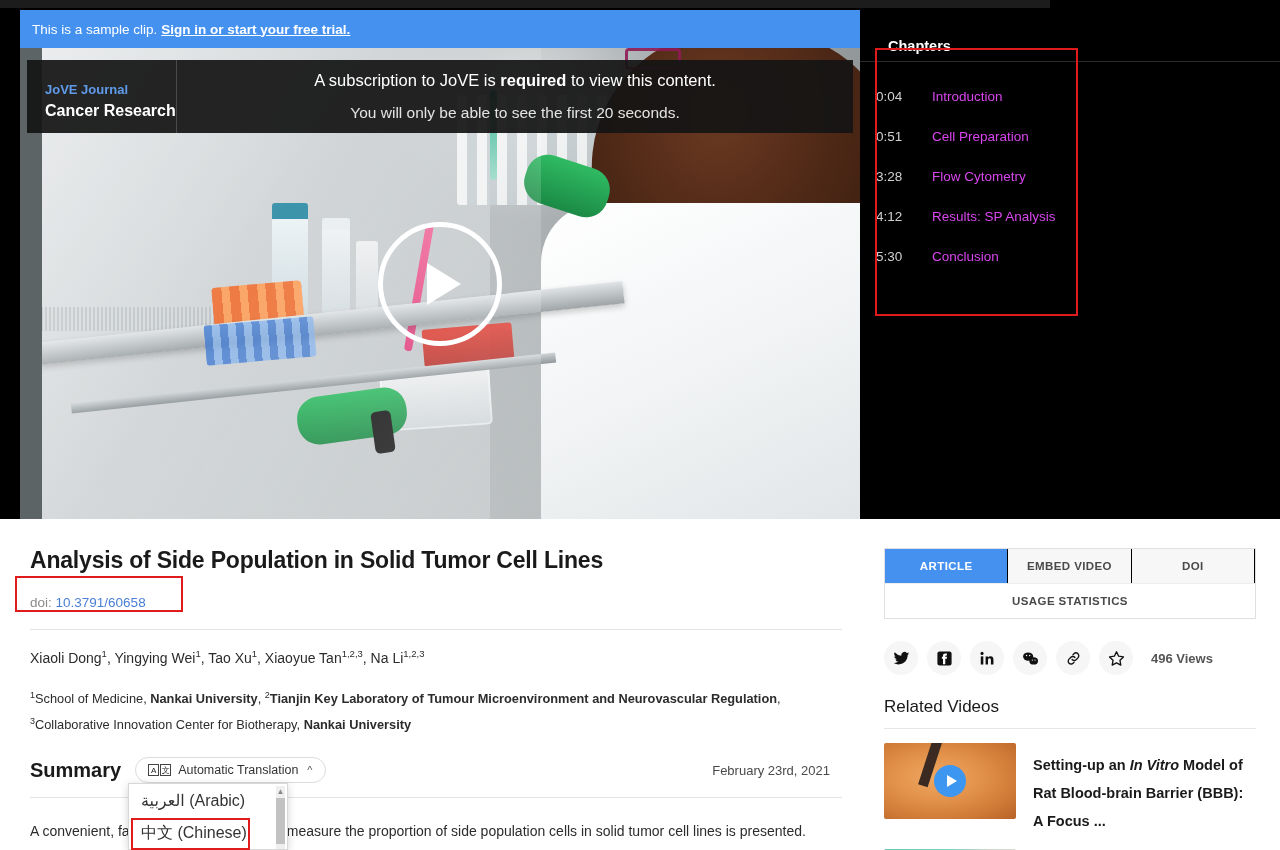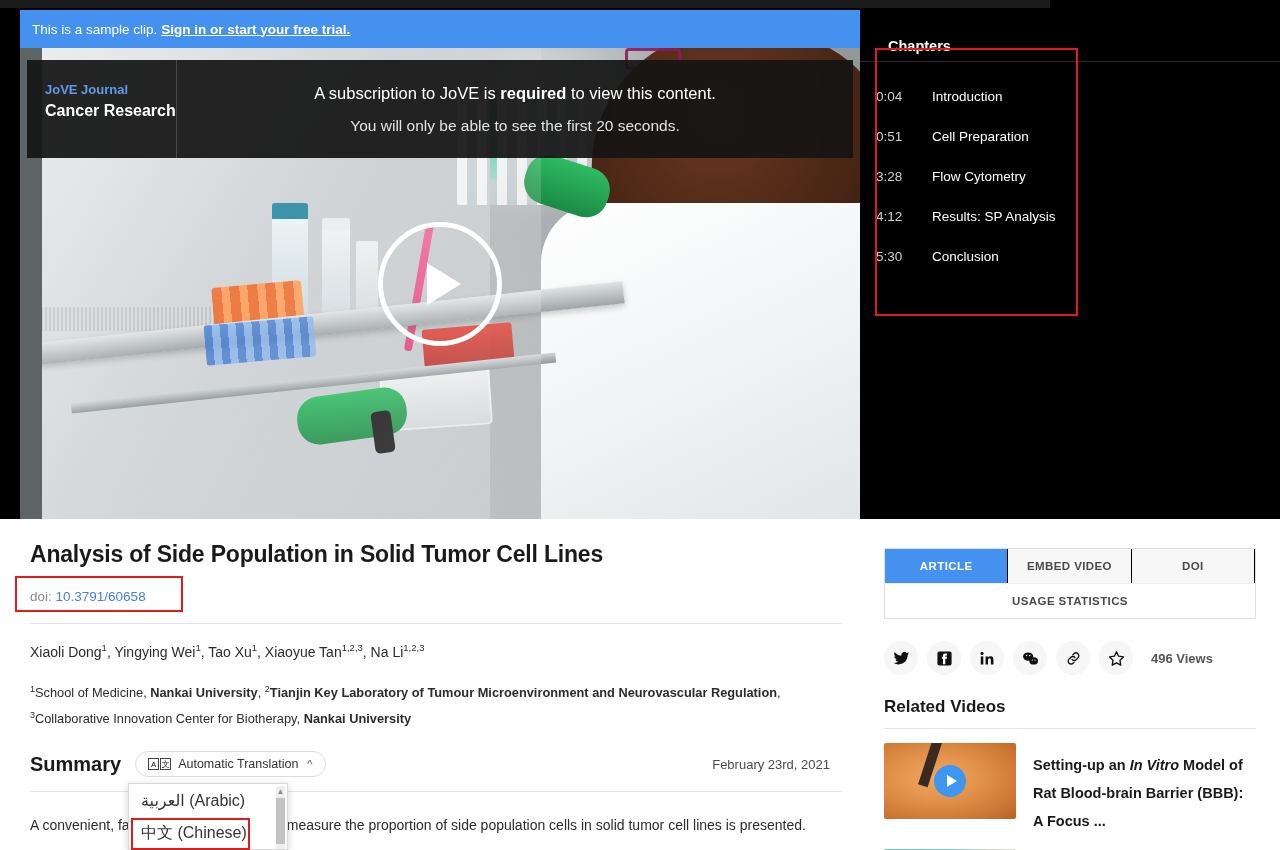--- a/index.html
+++ b/index.html
@@ -152,21 +152,21 @@
     background: linear-gradient(125deg, rgba(255,255,255,.35), rgba(255,255,255,.06) 45%, rgba(255,255,255,.25));
     pointer-events: none;
   }
   .dark-edge-left {
     position: absolute; left: 0; top: 0; width: 22px; height: 100%;
     background: #5d6466;
   }
 
   
   .video-notice {
-    position: absolute; left: 7px; top: 12px; width: 826px; height: 98px;
+    position: absolute; left: 7px; top: 12px; width: 826px; height: 73px;
     background: rgba(20,20,20,.93);
     display: flex; align-items: stretch;
   }
   .notice-left {
     width: 150px; padding: 22px 0 0 18px;
     border-right: 1px solid rgba(255,255,255,.18);
   }
   .notice-journal { color: #5f9bea; font-size: 13px; font-weight: bold; margin-bottom: 5px; }
   .notice-cat { color: #ffffff; font-size: 16px; font-weight: bold; }
   .notice-right {
@@ -207,38 +207,38 @@
   .chapters-list {
     position: absolute; left: 16px; top: 58px; width: 200px;
     padding-top: 10px;
   }
   .chapter-row {
     display: flex; align-items: center; height: 40px; cursor: pointer;
   }
   .chapter-time {
     width: 56px; color: #d0d0d0; font-size: 13.5px;
   }
-  .chapter-label { color: #ffffff; font-size: 13.5px; }
+  .chapter-label { color: #d946ef; font-size: 13.5px; }
 
   .hl-box {
     position: absolute; border: 2.5px solid #e01b1b; pointer-events: none;
   }
   .hl-chapters { left: 875px; top: 48px; width: 203px; height: 268px; }
   .hl-doi { left: 15px; top: 576px; width: 168px; height: 36px; }
   .hl-chinese { left: 131px; top: 818px; width: 119px; height: 32px; }
 
   
   .article-col {
     position: absolute; left: 0; top: 519px; width: 860px; height: 331px;
     background: #ffffff;
     padding: 0 30px;
     overflow: hidden;
   }
   .art-title {
-    margin-top: 22px; font-size: 23px; font-weight: bold; color: #1a1a1a;
+    margin-top: 28px; font-size: 23px; font-weight: bold; color: #1a1a1a;
     letter-spacing: -.2px;
   }
   .art-doi { margin-top: 21px; font-size: 13.5px; color: #8a8a8a; }
   .art-doi a { color: #4a7fd4; text-decoration: none; }
   .art-rule { margin-top: 19px; height: 1px; background: #e3e3e3; width: 812px; }
   .art-authors { margin-top: 18px; font-size: 14px; color: #2c2c2c; }
   .art-authors sup { font-size: 9.5px; }
   .art-affil {
     margin-top: 18px; font-size: 12.8px; color: #2c2c2c; line-height: 22px;
     max-width: 790px;
@@ -329,21 +329,21 @@
     background: #f6f6f6;
     display: flex; align-items: center; justify-content: center;
     cursor: pointer;
   }
   .soc svg { display: block; }
   .views {
     margin-left: 9px; font-size: 13px; font-weight: bold; color: #555;
   }
 
   .rel-h {
-    margin-top: 22px; font-size: 17px; font-weight: bold; color: #1a1a1a;
+    margin-top: 22px; font-size: 17px; font-weight: normal; color: #1a1a1a;
   }
   .rel-rule { margin-top: 11px; height: 1px; background: #e6e6e6; }
   .rel-item {
     margin-top: 14px; display: flex; gap: 17px; align-items: flex-start;
     cursor: pointer;
   }
   .rel-thumb {
     position: relative; width: 132px; height: 76px; flex: none;
     border-radius: 2px; overflow: hidden;
   }

